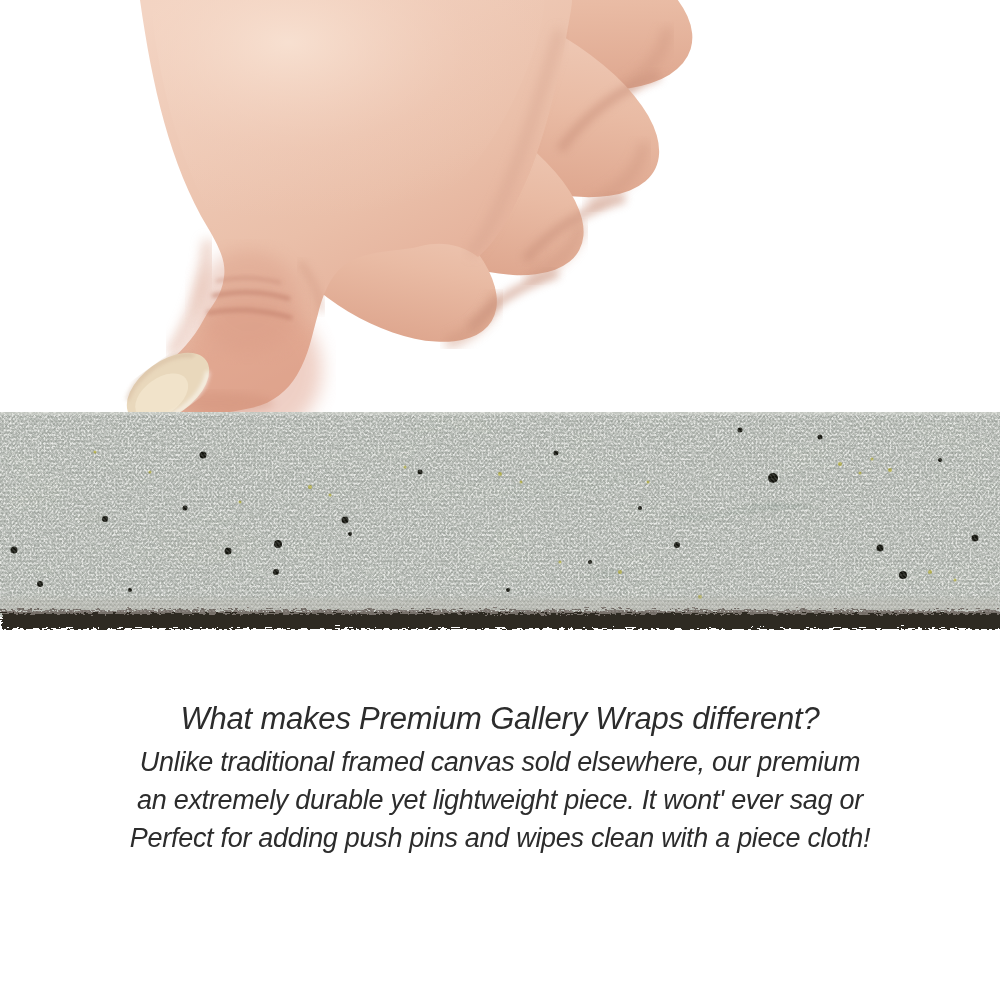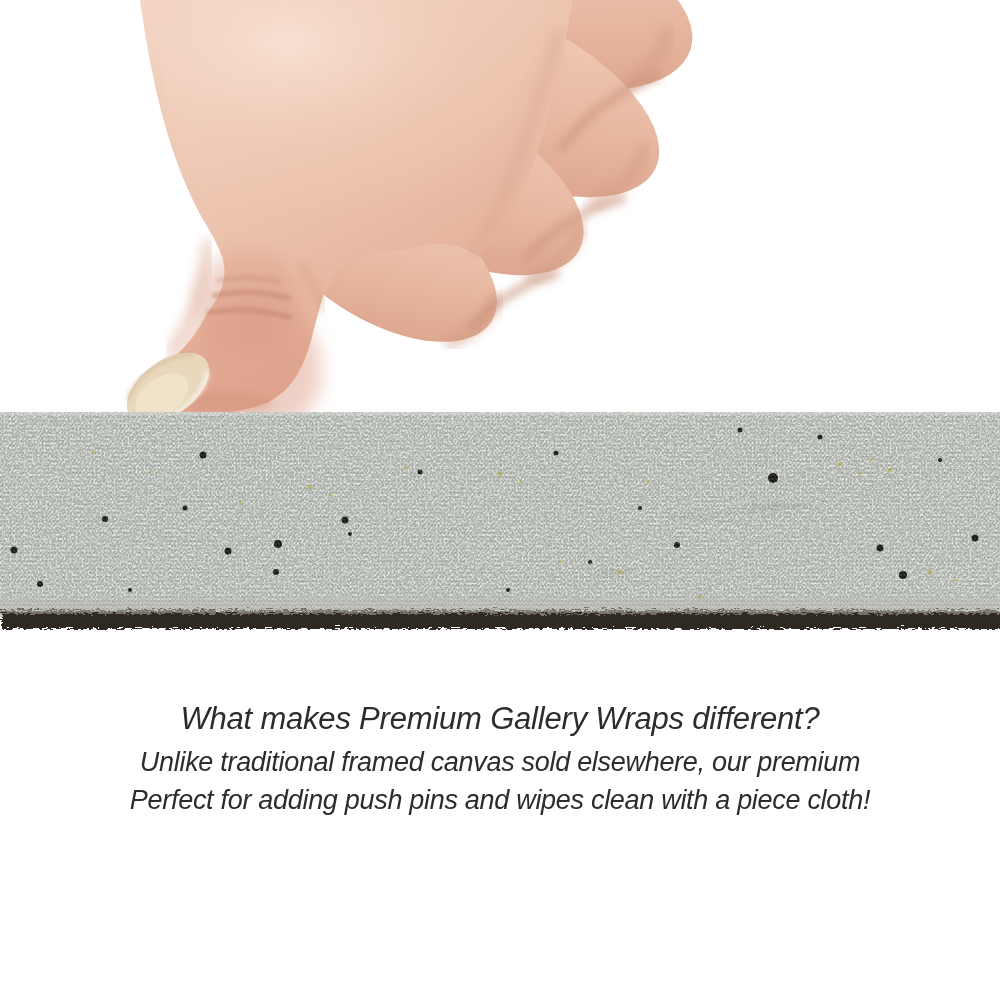--- a/index.html
+++ b/index.html
@@ -254,16 +254,17 @@
         <rect y="196" width="1000" height="6" fill="#5a5049" opacity="0.7" filter="url(#rough)"></rect>
         <rect y="200" width="1000" height="15" fill="#2f2a24" filter="url(#rough)"></rect>
       </svg>
       <div class="weave-overlay"></div>
     </div>
   </div>
 
   <div class="caption">
     <h1>What makes Premium Gallery Wraps different?</h1>
     <p>Unlike traditional framed canvas sold elsewhere, our premium</p>
+    <p>an extremely durable yet lightweight piece. It wont' ever sag or</p>
     <p>Perfect for adding push pins and wipes clean with a piece cloth!</p>
   </div>
 
 </div>
 
 </body></html>

